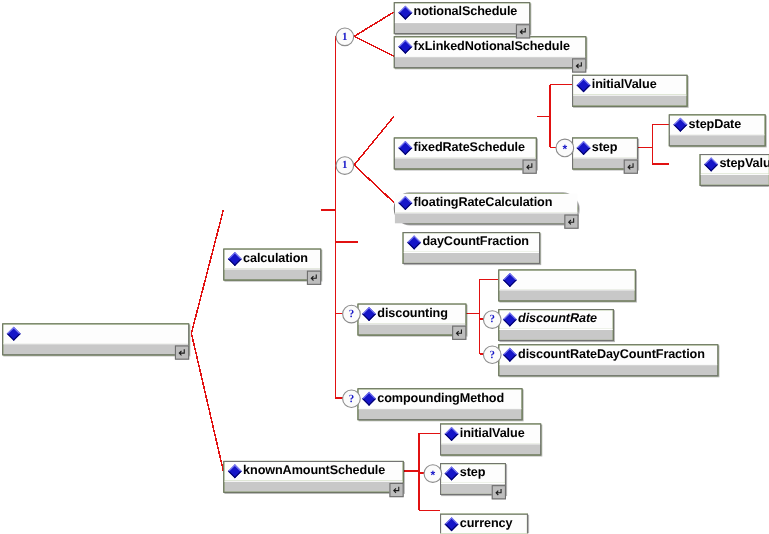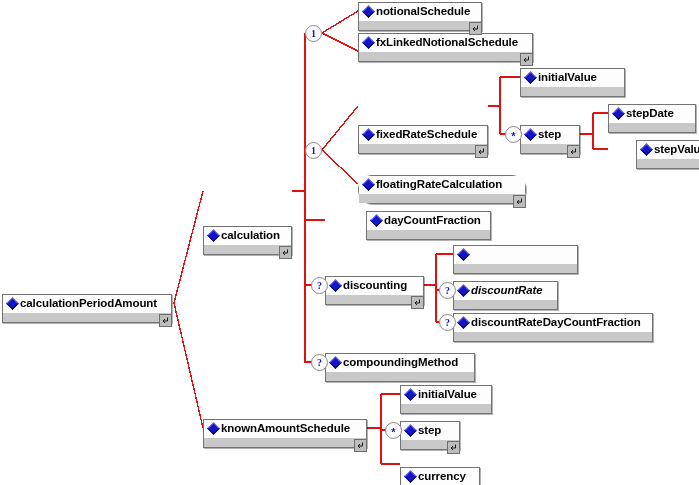--- a/index.html
+++ b/index.html
@@ -157,21 +157,20 @@
       <path d="M 381 394 L 381 464"></path>
       <path d="M 381 394 L 400 394"></path>
       <path d="M 381 430 L 386 430"></path>
       <path d="M 381 464 L 400 464"></path>
     </g>
   </svg>
 
   <div class="node" style="left:2px; top:294px; width:170px;">
     <div class="title">
       <span class="diamond"></span>
-      <span class="label">calculationPeriodAmount</span>
     </div>
     <div class="bar"></div>
     <div class="expand">
       <svg width="9" height="9" viewBox="0 0 9 9">
           <path d="M6.5 1.5 v3.5 h-4 M4 3 L2 5 L4 7" fill="none" stroke="#1a1a1a" stroke-width="1"></path>
         </svg>
     </div>
   </div>
 
   <div class="node" style="left:203px; top:182px; width:89px;margin-top:44px;">

